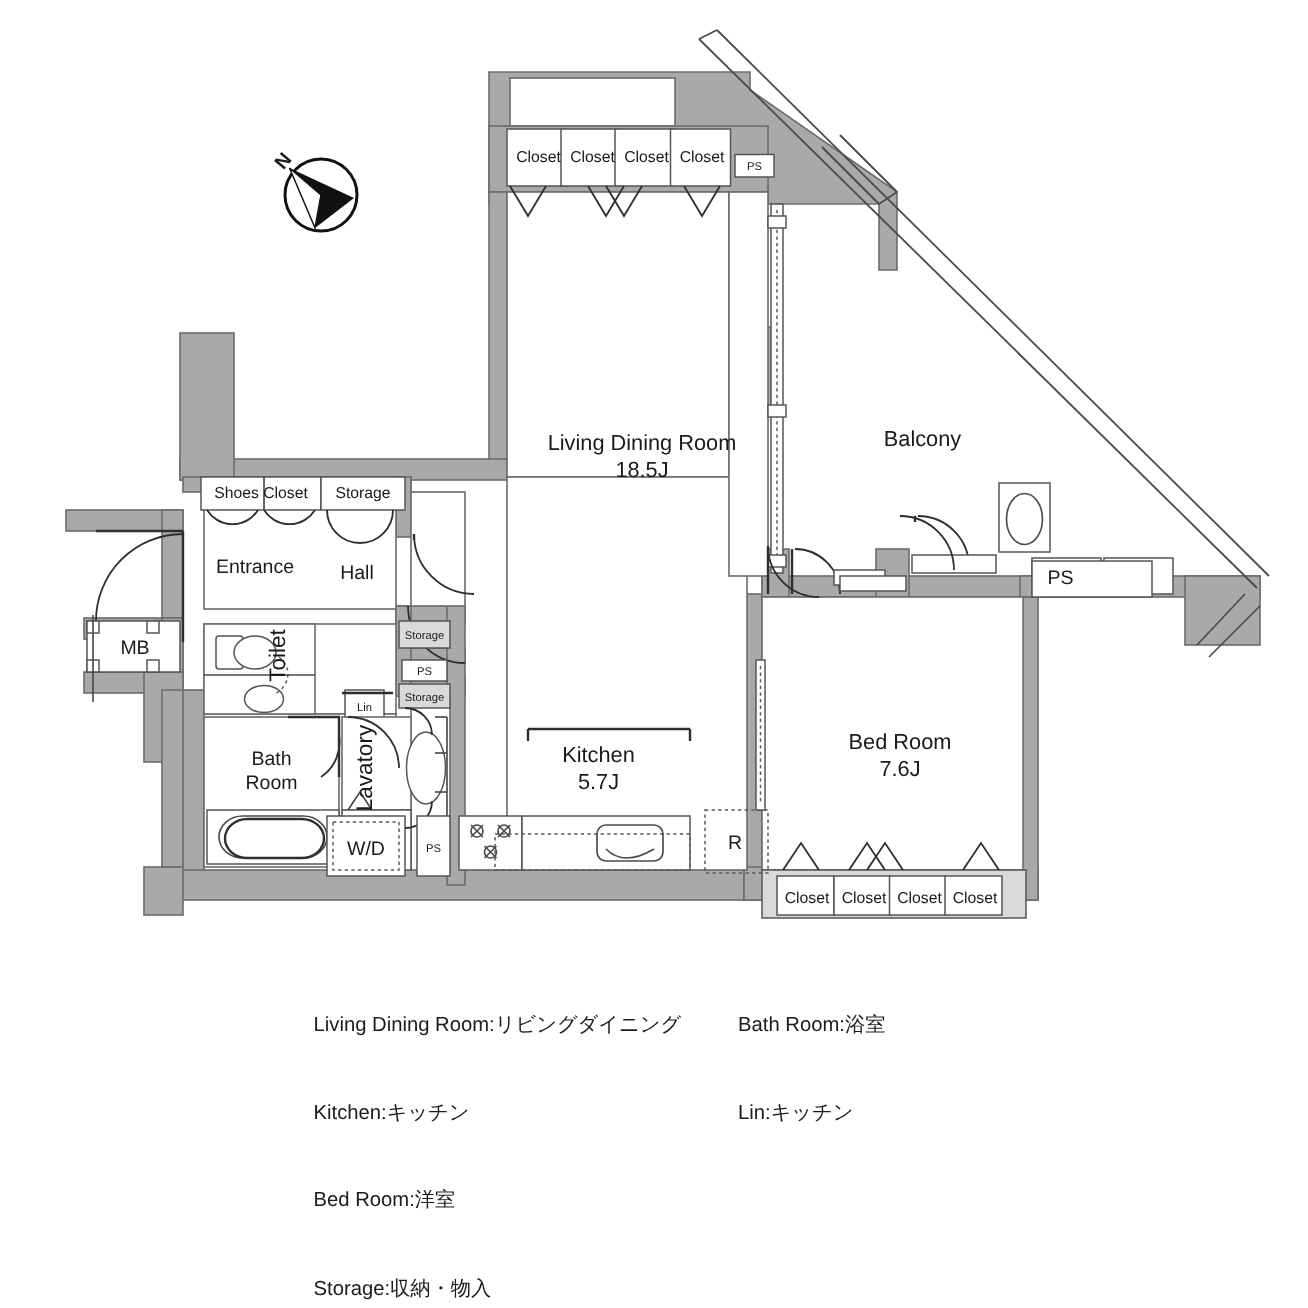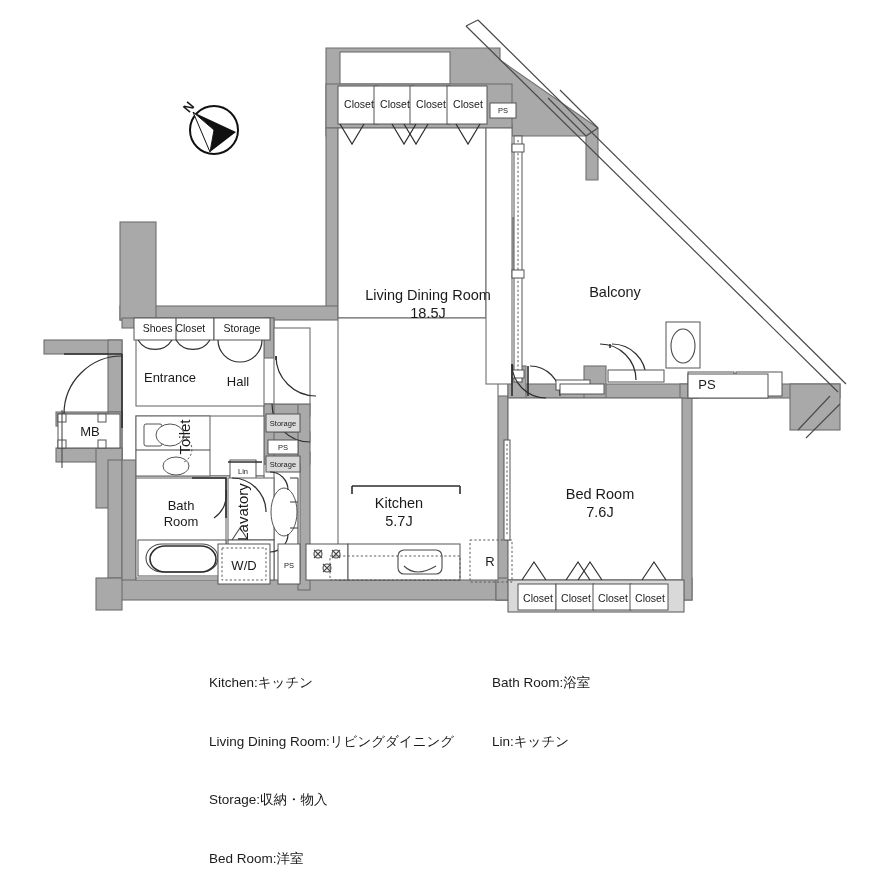--- a/index.html
+++ b/index.html
@@ -314,24 +314,24 @@
 
   <g>
     <circle cx="214" cy="130" r="24" fill="#ffffff" stroke="#111" stroke-width="2"></circle>
     <path d="M214,130 L193,112 L236,132 L210,152 Z" fill="#111"></path>
     <path d="M214,130 L193,112 L210,152 Z" fill="#ffffff" stroke="#111" stroke-width="1"></path>
     <text class="tx" x="192" y="110" font-size="13" font-weight="bold" transform="rotate(-50 192 110)" text-anchor="middle">N</text>
   </g>
 </svg>
 
 <div class="legend" id="legend-left">
+  <div>Living Dining Room:リビングダイニング</div>
   <div>Kitchen:キッチン</div>
-  <div>Living Dining Room:リビングダイニング</div>
+  <div>Bed Room:洋室</div>
   <div>Storage:収納・物入</div>
-  <div>Bed Room:洋室</div>
   
   
   
 </div>
 
 <div class="legend" id="legend-right">
   <div>Bath Room:浴室</div>
   <div>Lin:キッチン</div>
   
   

